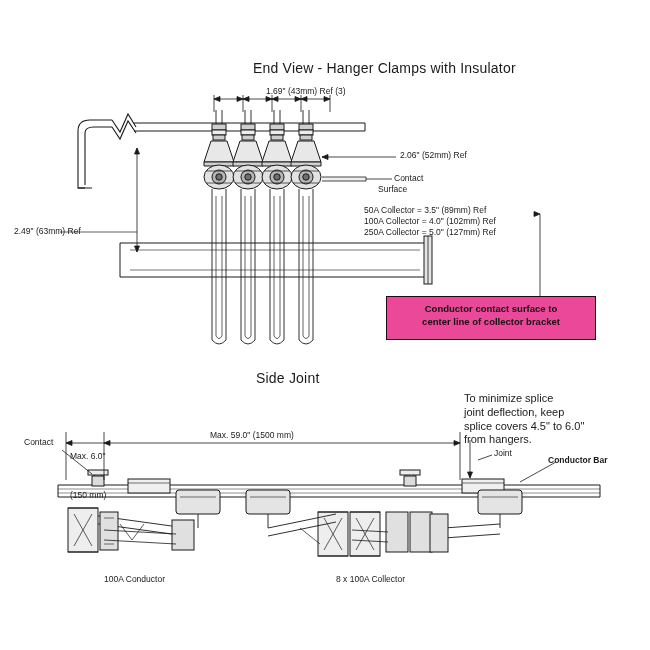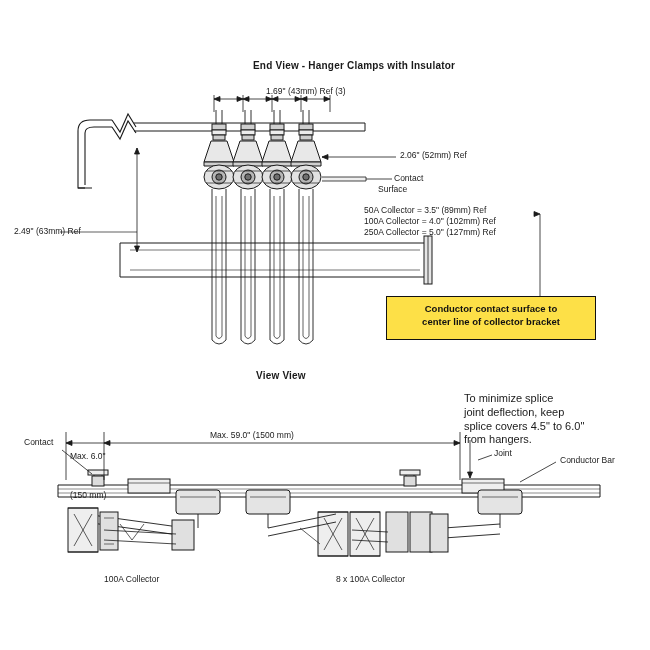--- a/index.html
+++ b/index.html
@@ -15,34 +15,34 @@
     font-family: "Liberation Sans", sans-serif;
     overflow: hidden;
   }
   .txt {
     position: absolute;
     color: #1a1a1a;
     white-space: nowrap;
     line-height: 1.25;
   }
   .title {
-    font-size: 10px;
-    font-weight: bold;
+    font-size: 14px;
+    font-weight: normal;
     letter-spacing: 0.2px;
   }
   .lbl {
     font-size: 8.5px;
   }
   .lbl-sm {
     font-size: 11px;
   }
   .boxed {
     position: absolute;
     border: 1.4px solid #111;
-    background: #fde047;
+    background: #ec4899;
     font-size: 9.5px;
     font-weight: bold;
     color: #111;
     text-align: center;
     line-height: 1.35;
     padding: 6px 8px;
     box-sizing: border-box;
   }
   .multi {
     white-space: pre;
@@ -327,35 +327,35 @@
 
   <div class="txt lbl" style="left:14px; top:226px;">2.49" (63mm) Ref</div>
 
   <div class="txt lbl" style="left:364px; top:205px;">50A Collector = 3.5" (89mm) Ref</div>
   <div class="txt lbl" style="left:364px; top:216px;">100A Collector = 4.0" (102mm) Ref</div>
   <div class="txt lbl" style="left:364px; top:227px;">250A Collector = 5.0" (127mm) Ref</div>
 
   <div class="boxed multi" style="left:386px; top:296px; width:210px; height:44px;">Conductor contact surface to
 center line of collector bracket</div>
 
-  <div class="txt title" style="left:256px; top:370px;">View View</div>
+  <div class="txt title" style="left:256px; top:370px;">Side Joint</div>
 
   <div class="txt lbl" style="left:24px; top:437px;">Contact</div>
 
   <div class="txt lbl" style="left:210px; top:430px;">Max. 59.0" (1500 mm)</div>
 
   <div class="txt lbl" style="left:70px; top:451px;">Max. 6.0"</div>
   <div class="txt lbl" style="left:70px; top:462px;margin-top:28px;">(150 mm)</div>
 
   <div class="txt lbl-sm multi" style="left:464px; top:392px;">To minimize splice
 joint deflection, keep
 splice covers 4.5" to 6.0"
 from hangers.</div>
 
   <div class="txt lbl" style="left:494px; top:448px;">Joint</div>
 
-  <div class="txt lbl" style="left:560px; top:455px;">Conductor Bar</div>
-
-  <div class="txt lbl" style="left:104px; top:574px;">100A Collector</div>
+  <div class="txt lbl" style="left:548px; top:455px;font-weight:bold;">Conductor Bar</div>
+
+  <div class="txt lbl" style="left:104px; top:574px;">100A Conductor</div>
 
   <div class="txt lbl" style="left:336px; top:574px;">8 x 100A Collector</div>
 
 </div>
 
 </body></html>

